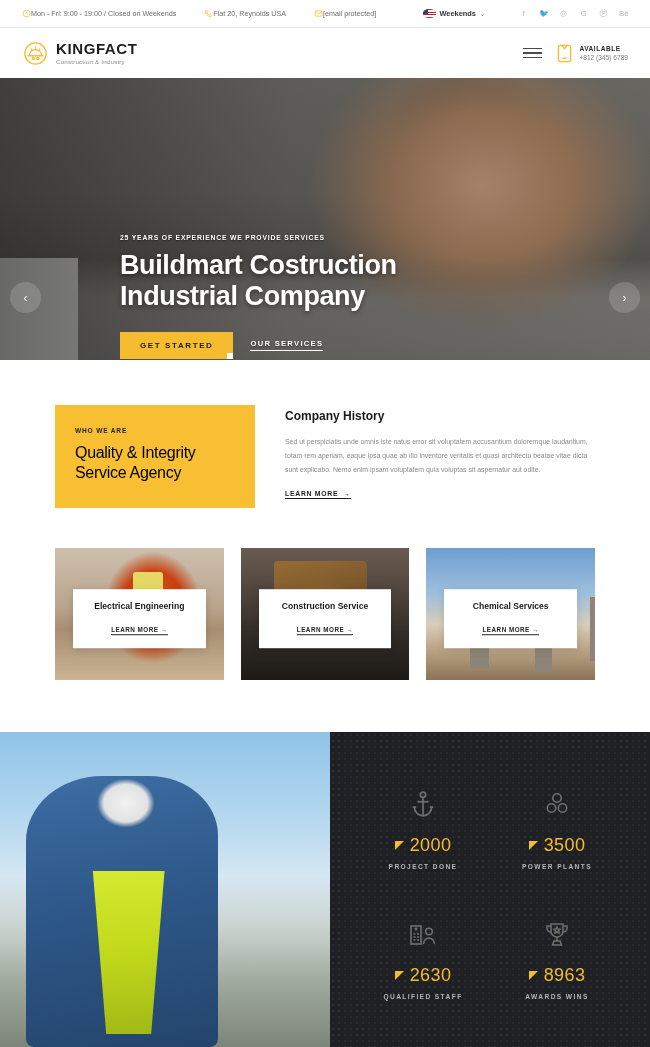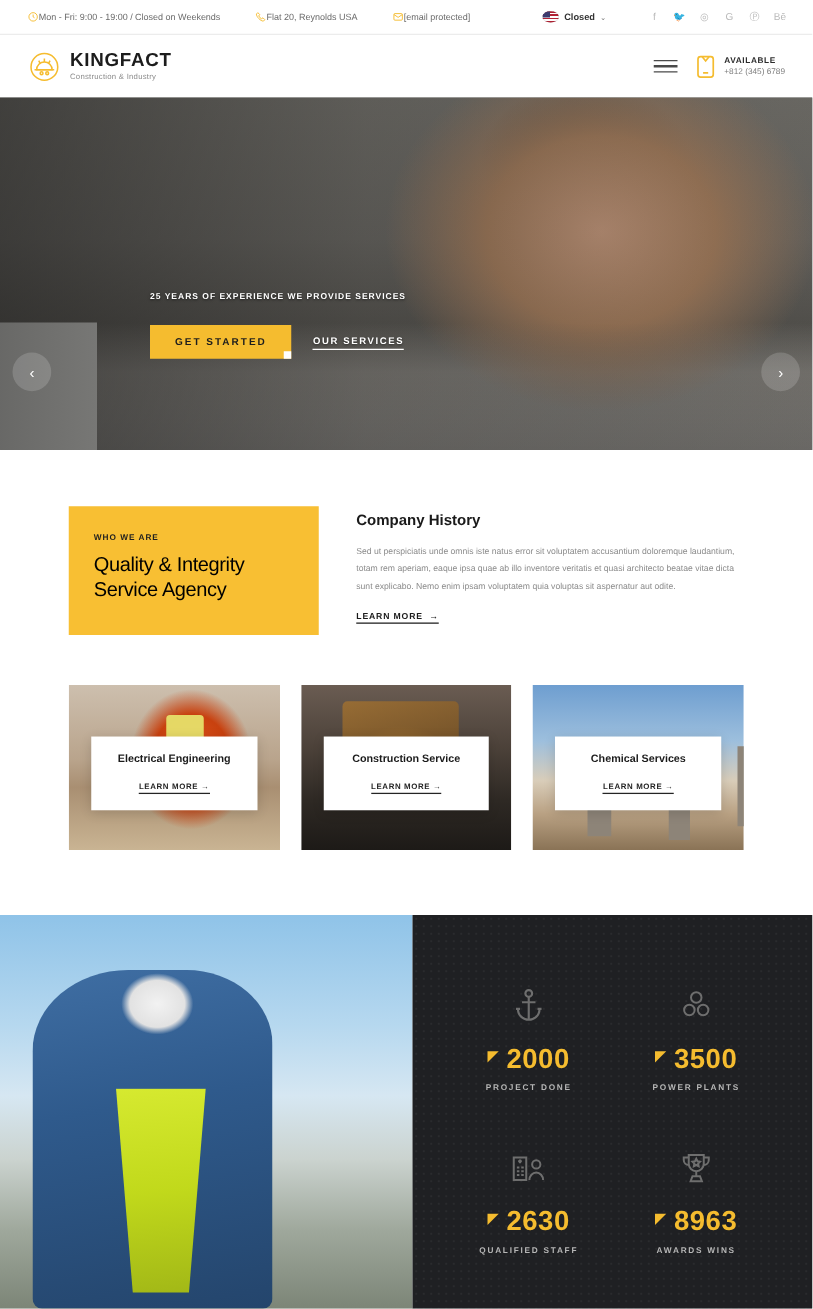--- a/index.html
+++ b/index.html
@@ -181,21 +181,21 @@
     position: relative; z-index: 2; display: grid; grid-template-columns: 1fr 1fr;
     row-gap: 0; padding: 56px 26px 0; height: 100%;
   }
   .stat { text-align: center; }
   .stat-ico { height: 34px; display: flex; align-items: center; justify-content: center; margin-bottom: 14px; }
   .stat-num-row { display: inline-flex; align-items: flex-start; gap: 6px; }
   .tri {
     width: 0; height: 0; border-left: 9px solid #f5bc2f; border-bottom: 9px solid transparent;
     margin-top: 5px;
   }
-  .stat-num { font-size: 22px; font-weight: bold; color: #f5bc2f; letter-spacing: .4px; line-height: 1; }
+  .stat-num { font-size: 18px; font-weight: normal; color: #f5bc2f; letter-spacing: .4px; line-height: 1; }
   .stat-label { font-size: 6.6px; font-weight: bold; letter-spacing: 1.4px; color: #b6b6b6; margin-top: 9px; }
 </style>
 </head>
 <body>
 
 <div class="page">
 
   <div class="topbar">
     <div class="tb-item">
       <svg class="tb-ico" viewBox="0 0 24 24" fill="none" stroke="#f5bc2f" stroke-width="2">
@@ -213,21 +213,21 @@
     <div class="tb-item">
       <svg class="tb-ico" viewBox="0 0 24 24" fill="none" stroke="#f5bc2f" stroke-width="2">
           <rect x="3" y="5" width="18" height="14" rx="2"></rect>
           <path d="M3 7l9 6 9-6"></path>
         </svg>
       <span>[email protected]</span>
     </div>
     <div class="tb-spacer"></div>
     <div class="lang">
       <span class="flag"></span>
-      <span class="lang-label">Closed</span>
+      <span class="lang-label">Weekends</span>
       <span class="caret">⌄</span>
     </div>
     <div class="socials">
       <span class="soc">f</span>
       <span class="soc">🐦</span>
       <span class="soc">◎</span>
       <span class="soc">G</span>
       <span class="soc">Ⓟ</span>
       <span class="soc">Bē</span>
     </div>
@@ -268,20 +268,24 @@
         </div>
       </div>
     </div>
   </div>
 
   <div class="hero">
     <div class="hero-bg"></div>
     <div class="hero-vig"></div>
     <div class="hero-inner">
       <div class="hero-kicker">25 YEARS OF EXPERIENCE WE PROVIDE SERVICES</div>
+      <div class="hero-title">
+        <div>Buildmart Costruction</div>
+        <div>Industrial Company</div>
+      </div>
       <div class="hero-cta">
         <button class="btn-primary">GET STARTED</button>
         <a href="#" class="btn-link">OUR SERVICES</a>
       </div>
     </div>
     <button class="arrow-btn arrow-prev">‹</button>
     <button class="arrow-btn arrow-next">›</button>
   </div>
 
   <div class="about">

